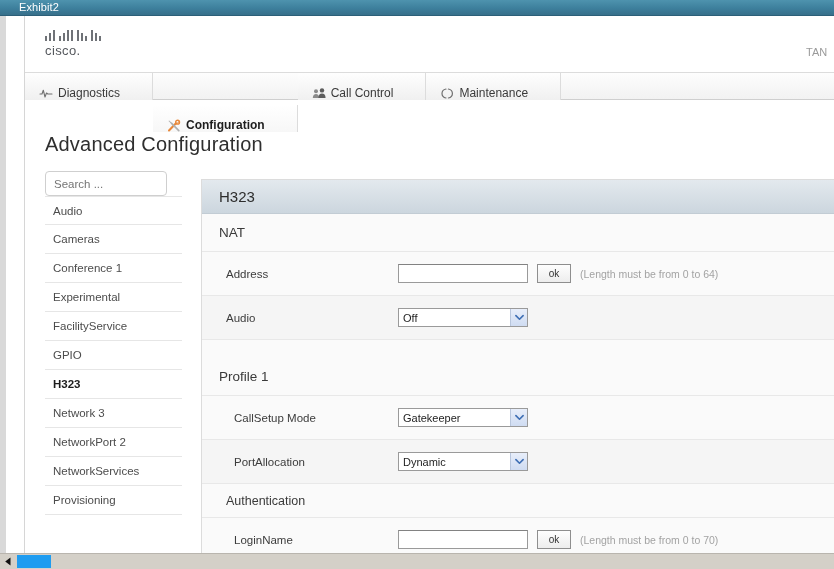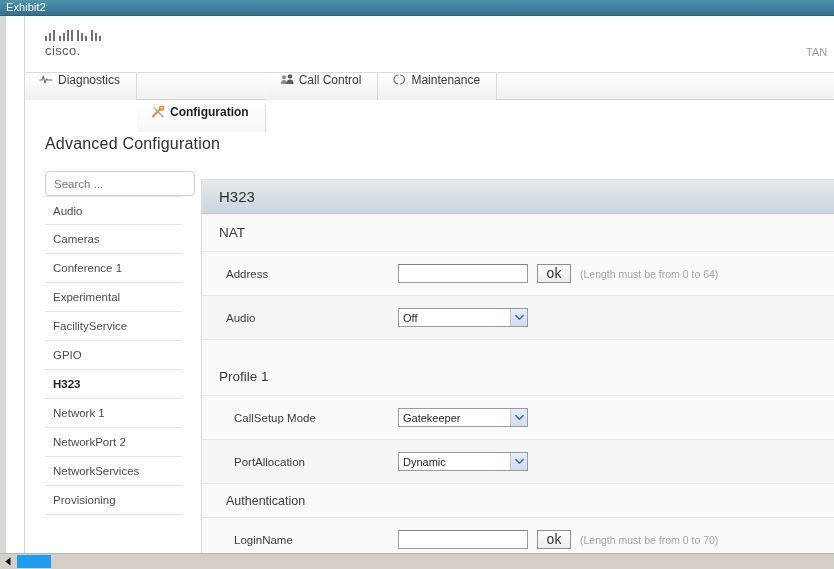--- a/index.html
+++ b/index.html
@@ -19,21 +19,21 @@
   }
 
   
   .titlebar {
     position: absolute; left: 0; top: 0;
     width: 834px; height: 16px;
     background: linear-gradient(180deg, #4e93ae 0%, #3d7f9c 55%, #376f8a 100%);
     border-bottom: 1px solid #2c5f78;
   }
   .titlebar-text {
-    position: absolute; left: 6px; top: 1px;
+    position: absolute; left: 19px; top: 1px;
     font-size: 11px; color: #ffffff;
     letter-spacing: .1px;
     white-space: nowrap;
   }
 
   
   .window-body {
     position: absolute; left: 0; top: 16px;
     width: 834px; height: 537px;
     background: #ffffff;
@@ -84,54 +84,54 @@
     position: absolute; left: 0; top: 56px;
     width: 816px; height: 28px;
     border-top: 1px solid #dcdcdc;
     border-bottom: 1px solid #cfcfcf;
     background: linear-gradient(180deg,#fdfdfd 0%, #f2f2f2 100%);
     display: flex;
   }
   .tab {
     position: relative;
     height: 27px;
-    display: flex; align-items: flex-start;
+    display: flex; align-items: flex-end;
     gap: 5px;
-    padding: 0 16px 0 14px;
+    padding: 0 32px 0 14px;
     border-right: 1px solid #dcdcdc;
     font-size: 12px; color: #3a3a3a;
     background: linear-gradient(180deg,#fefefe 0%, #f0f0f0 100%);
     white-space: nowrap;
     cursor: default;
   }
   .tab.active {
     font-weight: bold;
     color: #1d1d1d;
     background: linear-gradient(180deg,#ffffff 0%, #f7f7f7 100%);
     margin-top: 32px;
   }
   .tab-filler { flex: 1 1 auto; background: linear-gradient(180deg,#fdfdfd 0%,#f2f2f2 100%); }
   .tab-ico { width: 14px; height: 13px; flex: none; }
 
   
   .page-title {
     position: absolute; left: 20px; top: 128px;
-    font-size: 16px; color: #2f2f2f;
+    font-size: 20px; color: #2f2f2f;
     font-weight: normal;
     letter-spacing: .2px;
     transform: translateY(-50%);
   }
 
   
   .sidebar {
     position: absolute; left: 20px; top: 155px;
     width: 137px;
   }
   .search-box {
-    width: 150px; height: 25px;
+    width: 122px; height: 25px;
     border: 1px solid #cfcfcf;
     border-radius: 4px;
     background: #ffffff;
     font-size: 11.5px;
     color: #8f8f8f;
     padding: 0 8px;
     font-family: "Liberation Sans", sans-serif;
     outline: none;
   }
   .nav-list { }
@@ -205,21 +205,21 @@
     font-family: "Liberation Sans", sans-serif;
     font-size: 11px;
     padding: 0 3px;
     outline: none;
   }
   .ok-btn {
     width: 34px; height: 19px;
     border: 1px solid #8e8e8e;
     background: linear-gradient(180deg,#fefefe 0%, #ededed 100%);
     font-family: "Liberation Sans", sans-serif;
-    font-size: 14px;
+    font-size: 10px;
     color: #333;
     cursor: pointer;
     padding: 0;
     line-height: 17px;
   }
   .hint {
     font-size: 10.5px;
     color: #a3a3a3;
     white-space: nowrap;
   }
@@ -351,21 +351,21 @@
       <div class="sidebar">
         <input class="search-box" type="text" placeholder="Search ..." style="">
         <div class="nav-list">
           <div class="nav-item">Audio</div>
           <div class="nav-item">Cameras</div>
           <div class="nav-item">Conference 1</div>
           <div class="nav-item">Experimental</div>
           <div class="nav-item">FacilityService</div>
           <div class="nav-item">GPIO</div>
           <div class="nav-item selected">H323</div>
-          <div class="nav-item">Network 1</div>
+          <div class="nav-item">Network 3</div>
           <div class="nav-item">NetworkPort 2</div>
           <div class="nav-item">NetworkServices</div>
           <div class="nav-item">Provisioning</div>
         </div>
       </div>
 
       <div class="panel">
 
         <div class="panel-header">H323</div>
 

